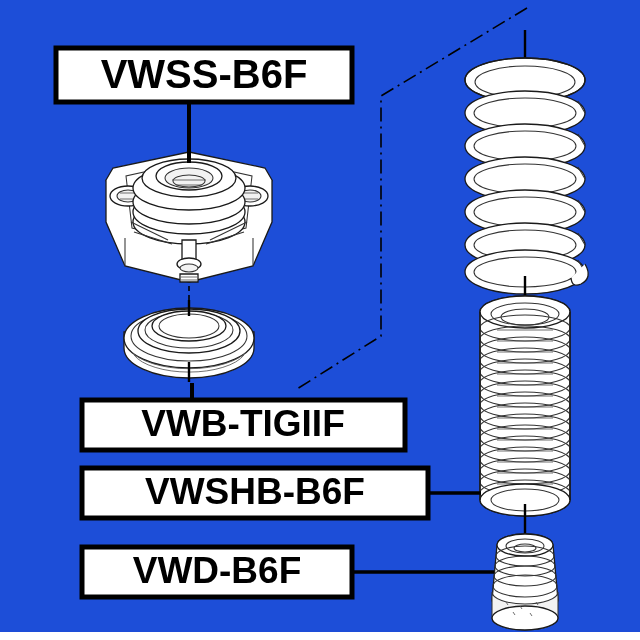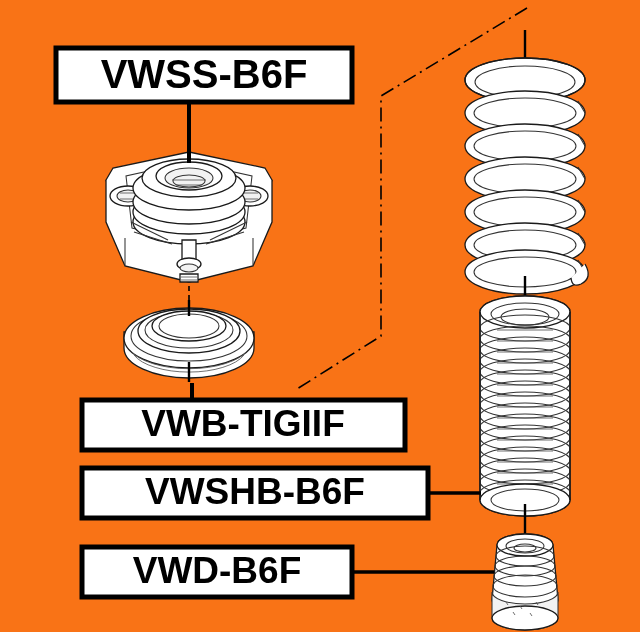--- a/index.html
+++ b/index.html
@@ -8,21 +8,21 @@
     padding: 0;
     background: #ffffff;
   }
   body {
     font-family: "Liberation Sans", sans-serif;
   }
   #diagram-root {
     position: relative;
     width: 640px;
     height: 632px;
-    background: #f97316;
+    background: #1d4ed8;
     overflow: hidden;
   }
   #diagram-svg {
     position: absolute;
     top: 0;
     left: 0;
     width: 640px;
     height: 640px;
     display: block;
   }

